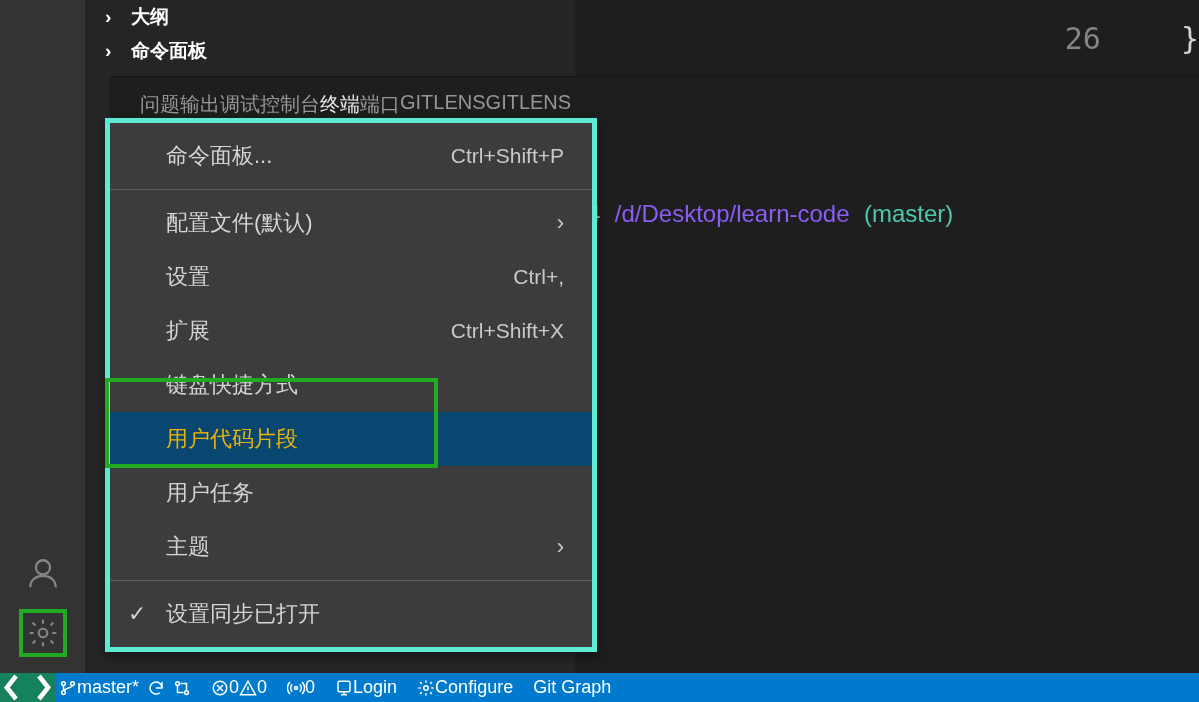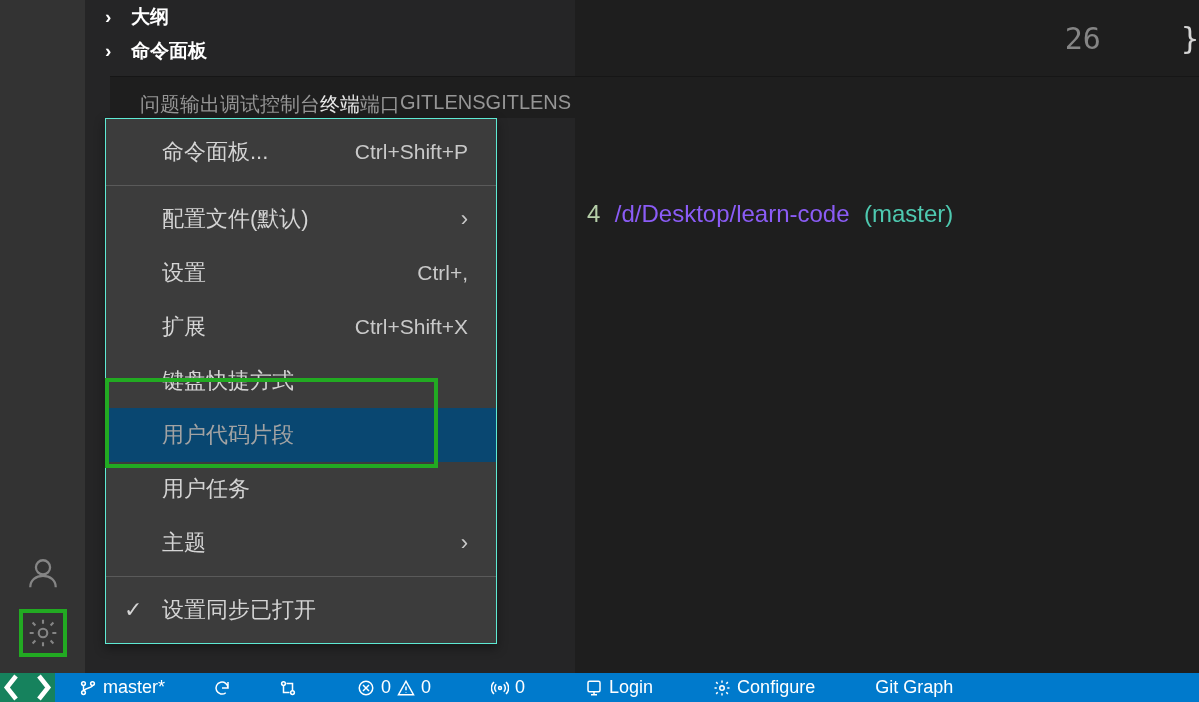--- a/index.html
+++ b/index.html
@@ -44,49 +44,49 @@
     background: #1e1e1e;
     font-family: Consolas, "Courier New", monospace; font-size: 24px;
     padding: 10px 0 0 12px;
   }
   .term-seg1 { color:#b5cea8; }
   .term-seg2 { color:#8b5cf6; }
   .term-seg3 { color:#4ec9b0; }
 
   
   .menu {
-    position: absolute; left: 105px; top: 118px; width: 392px;
-    background: #3c3c3c; border:1px solid #5eead4; box-shadow: 0 4px 10px rgba(0,0,0,.4);
+    position: absolute; left: 105px; top: 118px; width: 492px;
+    background: #3c3c3c; border:5px solid #5eead4; box-shadow: 0 4px 10px rgba(0,0,0,.4);
     padding: 6px 0;
     font-size: 22px; color:#d4d4d4;
   }
   .menu-item {
     display:flex; align-items:center; justify-content:space-between;
     padding: 12px 28px 12px 56px; position:relative;
   }
   .menu-item .kbd { color:#c9c9c9; font-size:21px; }
   .menu-item .sub-chev { color:#c9c9c9; font-size:22px; }
-  .menu-item.hovered { background:#094771; color:#a3a3a3; }
+  .menu-item.hovered { background:#094771; color:#eab308; }
   .menu-sep { height:1px; background:#5a5a5a; margin:6px 0; }
   .menu-item .check {
     position:absolute; left:18px; top:50%; transform:translateY(-50%); font-size:22px;
   }
   .snippet-highlight {
     position:absolute; left:105px; top:378px; width:333px; height:90px;
     border:4px solid #22aa22; pointer-events:none;
   }
 
   
   .statusbar {
     position: absolute; left:0; right:0; bottom:0; height:29px;
     background:#007acc; color:#ffffff; display:flex; align-items:center;
     font-size:18px;
   }
   .status-remote { background:#16825d; height:100%; width:55px; display:flex; align-items:center; justify-content:center; }
-  .status-item { display:flex; align-items:center; gap:6px; padding:0 24px; height:100%; }
+  .status-item { display:flex; align-items:center; gap:0; padding:0 4px; height:100%; }
   .status-item svg { width:18px; height:18px; }
   .status-gap { width:12px; }
 </style>
 </head>
 <body>
 
 <div class="activitybar">
   <div class="activity-icon">
     <svg viewBox="0 0 24 24" fill="none" stroke="currentColor" stroke-width="1.6">
       <circle cx="12" cy="8" r="5"></circle>

